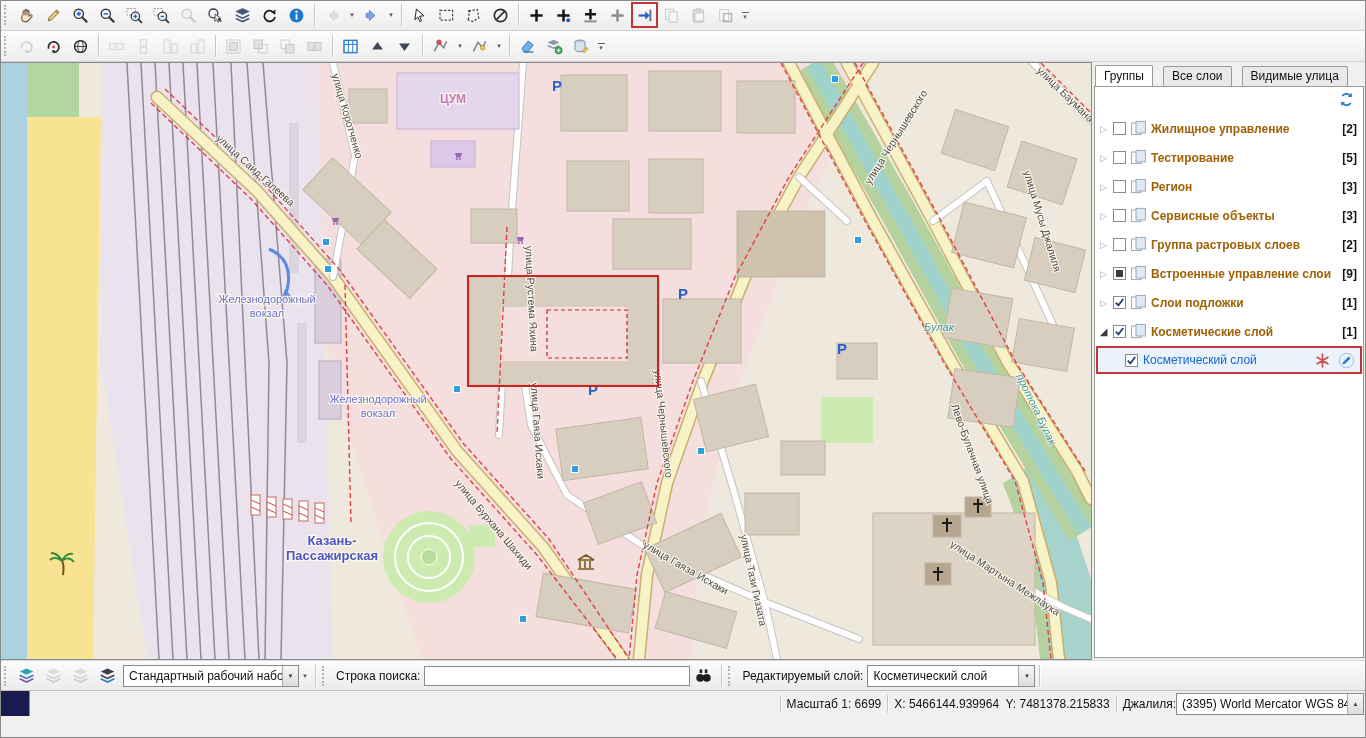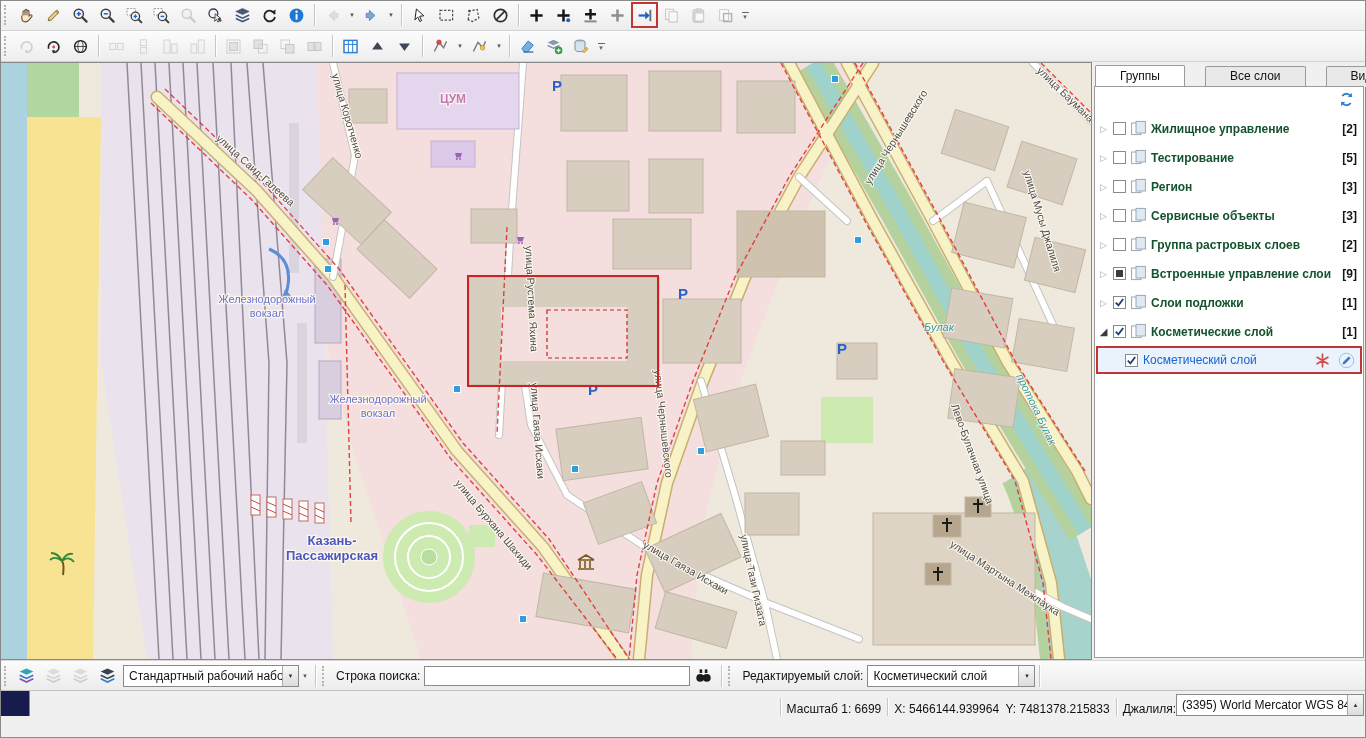--- a/index.html
+++ b/index.html
@@ -18,45 +18,45 @@
   .tb-btn.disabled svg{opacity:.45;filter:grayscale(80%)}
   .tb-caret{width:12px;height:26px;border:none;background:transparent;font-size:7px;color:#555;padding:0}
   .tb-sep{width:1px;height:22px;background:#c6c6c6;box-shadow:1px 0 0 #fff;margin:0 4px}
   .tb-overflow{display:flex;flex-direction:column;align-items:center;justify-content:center;width:12px;font-size:7px;color:#666;line-height:4px}
   .tb-overflow b{display:block;width:7px;border-top:1px solid #666;margin-bottom:2px}
   
   #main{display:flex;height:598px;background:#f0f0f0}
   #map{position:relative;width:1092px;height:598px;border:1px solid #898989;background:#efe9dd;overflow:hidden}
   #panel{width:274px;height:598px;padding:3px 2px 2px 2px}
   #panel-tabs{display:flex;height:21px;padding-left:1px}
-  .tab{padding:2px 24px 3px;border:1px solid #9a9a9a;border-bottom:none;background:#e9e9e9;margin-right:20px;border-radius:2px 2px 0 0;position:relative;top:1px;white-space:nowrap}
+  .tab{padding:2px 8px 3px;border:1px solid #9a9a9a;border-bottom:none;background:#e9e9e9;margin-right:10px;border-radius:2px 2px 0 0;position:relative;top:1px;white-space:nowrap}
   .tab.active{background:#fff;z-index:3;top:0;padding-top:3px}
   #panel-body{position:relative;z-index:2;border:1px solid #9a9a9a;background:#fff;height:calc(100% - 21px);overflow:hidden}
   #panel-tools{height:27px;display:flex;justify-content:flex-end;align-items:center;padding-right:7px}
   #panel-tools .icon-btn{border:none;background:transparent;padding:1px}
   .tree-row{display:flex;align-items:center;height:29px;padding:0 3px;gap:4px}
   .expander{width:11px;text-align:center;color:#a6a6a6;font-size:9px;flex:0 0 auto}
   .expander.open{color:#3a3a3a;font-size:10px}
   .cb{width:13px;height:13px;border:1px solid #8a8a8a;background:#fff;display:inline-flex;align-items:center;justify-content:center;flex:0 0 auto}
   .row-icon{flex:0 0 auto;display:flex}
-  .row-label{font-weight:bold;color:#14532d;white-space:nowrap;overflow:hidden}
+  .row-label{font-weight:bold;color:#a16207;white-space:nowrap;overflow:hidden}
   .row-count{margin-left:auto;font-weight:bold;color:#161616;padding-right:3px}
   .tree-child{display:flex;align-items:center;gap:5px;height:28px;margin:0 1px;border:2px solid #c23535;background:#eaf2fb;padding:0 5px 0 27px}
   .child-label{color:#1464d2;white-space:nowrap}
   .child-icons{margin-left:auto;display:flex;gap:7px;align-items:center}
   .child-icons span{display:flex}
   
   #bottombar{height:30px;display:flex;align-items:center;background:linear-gradient(#fbfbfb,#ececec);border-top:1px solid #d8d8d8;padding:0 2px}
   .bb-label{margin:0 4px 0 5px;white-space:nowrap}
   #search-input{width:266px;height:20px;border:1px solid #8a8a8a;padding:1px 4px;font-family:"Liberation Sans",sans-serif;font-size:12px}
   .combo{height:22px;border:1px solid #8a8a8a;background:#fff;display:flex;align-items:center}
   .combo-text{padding:0 5px;white-space:nowrap;overflow:hidden;flex:1}
   .combo-arrow{width:16px;height:100%;display:flex;align-items:center;justify-content:center;background:linear-gradient(#f8f8f8,#dcdcdc);border-left:1px solid #aaa;font-size:7px;color:#333}
   
-  #statusbar{height:26px;display:flex;align-items:flex-end;background:#f0f0f0;border-top:1px solid #c2c2c2}
+  #statusbar{height:26px;display:flex;align-items:center;background:#f0f0f0;border-top:1px solid #c2c2c2}
   #status-swatch{width:30px;height:25px;background:#161c4e;border-right:1px solid #888;flex:0 0 auto}
   .sb-sep{width:1px;height:18px;background:#c6c6c6;box-shadow:1px 0 0 #fff;margin:0 6px}
   .sb-text{white-space:pre}
   #proj-combo{width:188px;margin-right:2px}
   
   text{font-family:"Liberation Sans",sans-serif}
   .ml-street{font-size:10.5px;fill:#4c4c4c;paint-order:stroke;stroke:rgba(255,250,240,.85);stroke-width:2.4px;stroke-linejoin:round}
   .ml-retail{font-size:12px;font-weight:bold;fill:#c478b4;paint-order:stroke;stroke:rgba(255,250,240,.85);stroke-width:2.4px}
   .ml-water{font-size:11px;font-style:italic;fill:#3d9aa0;paint-order:stroke;stroke:rgba(255,255,255,.6);stroke-width:2px}
   .ml-station{font-size:11px;fill:#6b74d0;paint-order:stroke;stroke:rgba(255,250,240,.85);stroke-width:2.4px}

